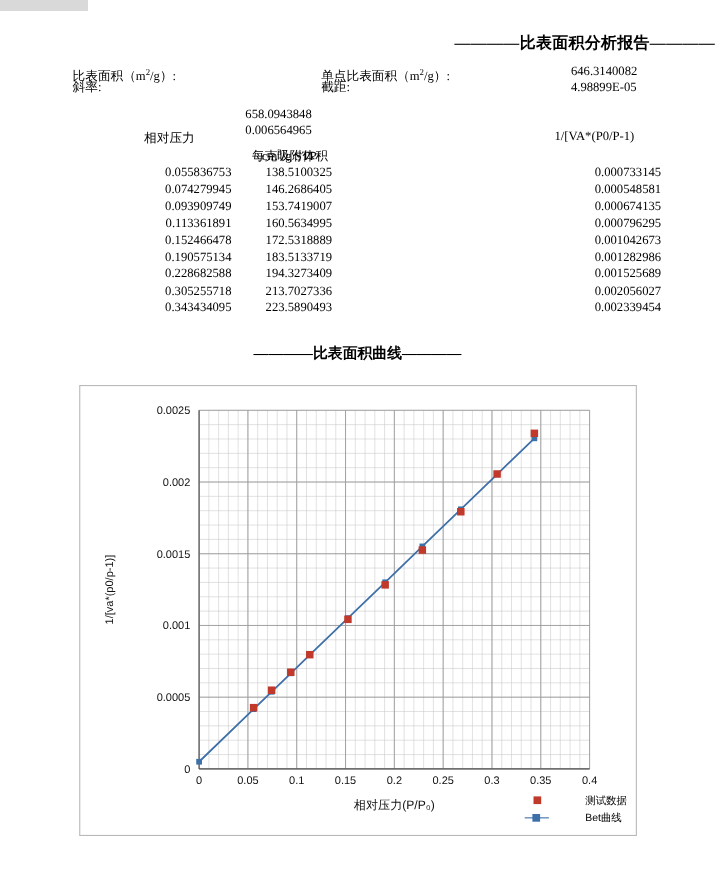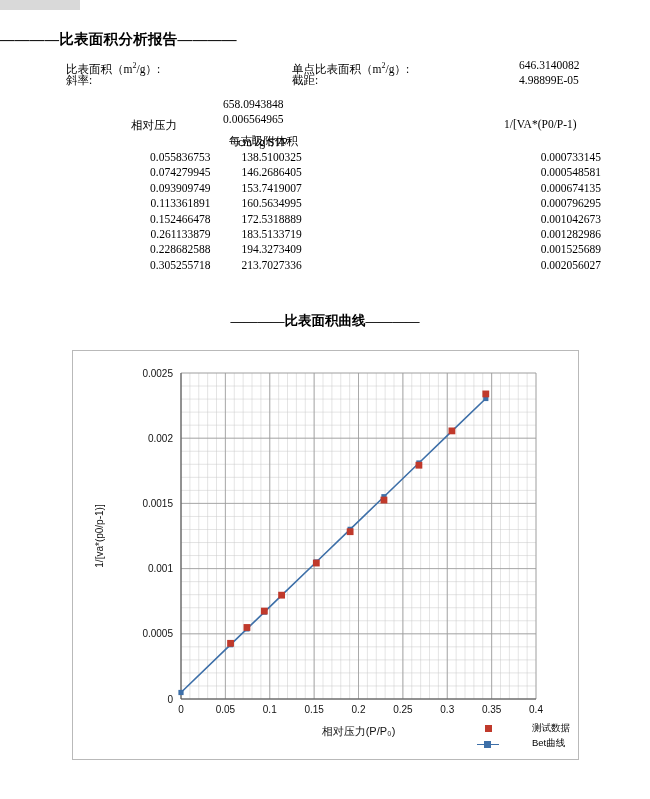--- a/index.html
+++ b/index.html
@@ -26,21 +26,21 @@
     top: 0;
     width: 80px;
     height: 10px;
     background: #d9d9d9;
   }
   .report-title {
     position: absolute;
     left: 0;
     top: 30px;
     width: 650px;
-    text-align: left;
+    text-align: right;
     font-size: 14.5px;
     font-weight: bold;
     letter-spacing: 0.3px;
   }
   .summary {
     position: absolute;
     left: 0;
     top: 58px;
     width: 650px;
     font-size: 11.5px;
@@ -204,33 +204,38 @@
         <td class="col-a">0.113361891</td>
         <td class="col-b">160.5634995</td>
         <td class="col-c">0.000796295</td>
       </tr>
       <tr>
         <td class="col-a">0.152466478</td>
         <td class="col-b">172.5318889</td>
         <td class="col-c">0.001042673</td>
       </tr>
       <tr>
-        <td class="col-a">0.261133879</td>
+        <td class="col-a">0.190575134</td>
         <td class="col-b">183.5133719</td>
         <td class="col-c">0.001282986</td>
       </tr>
       <tr>
         <td class="col-a">0.228682588</td>
         <td class="col-b">194.3273409</td>
         <td class="col-c">0.001525689</td>
       </tr>
       <tr>
         <td class="col-a">0.305255718</td>
         <td class="col-b">213.7027336</td>
         <td class="col-c">0.002056027</td>
+      </tr>
+      <tr>
+        <td class="col-a">0.343434095</td>
+        <td class="col-b">223.5890493</td>
+        <td class="col-c">0.002339454</td>
       </tr>
     </tbody>
   </table>
 
   <div class="curve-title">————比表面积曲线————</div>
 
   <div class="chart-box">
     <svg class="chart-svg" id="chart-svg" width="503" height="406" viewBox="0 0 503 406">
         <line x1="108" y1="22" x2="108" y2="348" stroke="#c8c8c8" stroke-width="0.5"></line>
         <line x1="116.875" y1="22" x2="116.875" y2="348" stroke="#c8c8c8" stroke-width="0.5"></line>

